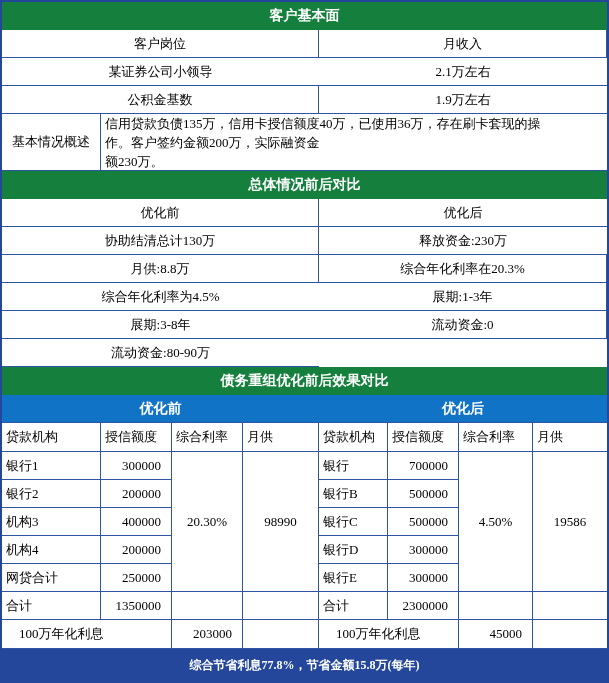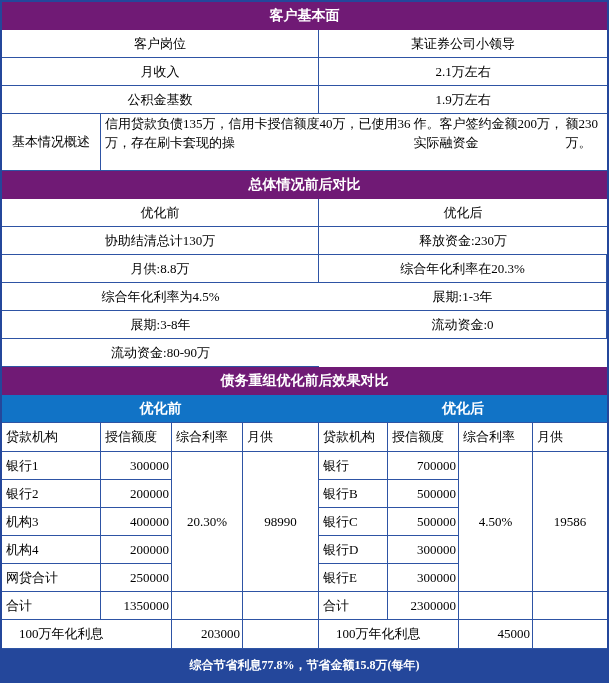--- a/index.html
+++ b/index.html
@@ -6,21 +6,21 @@
   body { background: #fff; font-family: "Liberation Serif", "DejaVu Serif", serif; }
   .sheet {
     width: 609px; height: 683px;
     border: 2px solid #24479B;
     background: #fff;
     color: #000;
     overflow: hidden;
   }
   .sec-header {
     height: 28px;
-    background: #701a75;
+    background: #15803d;
     color: #fff;
     font-weight: bold;
     font-size: 14px;
     display: flex; align-items: center; justify-content: center;
   }
   .grid { display: grid; }
   .g2 { grid-template-columns: 317px 288px; grid-auto-rows: 28px; }
   .gov { grid-template-columns: 99px 506px; grid-auto-rows: 57px; }
   .g8 {
     grid-template-columns: 99px 71px 71px 76px 69px 71px 74px 74px;
@@ -30,45 +30,45 @@
     border-right: 1px solid #2E54A4;
     border-bottom: 1px solid #2E54A4;
     font-size: 13px;
     display: flex; align-items: center;
     overflow: hidden;
     background: #fff;
   }
   .cell.last { border-right: 0; }
   .ac { justify-content: center; }
   .al { justify-content: flex-start; padding-left: 4px; }
-  .ar { justify-content: flex-end; padding-right: 2px; }
+  .ar { justify-content: flex-end; padding-right: 10px; }
   .blue-h {
     background: #1173C6; color: #fff; font-weight: bold; font-size: 14px;
     border-right: 0;
   }
   .span4 { grid-column: span 4; }
   .span2c { grid-column: span 2; padding-left: 17px; }
   .rspan5 { grid-row: span 5; }
-  .ov-val { flex-direction: row; align-items: flex-start; justify-content: center; line-height: 19px; }
+  .ov-val { flex-direction: column; align-items: flex-start; justify-content: center; line-height: 19px; }
   .footer {
     height: 32px;
     background: #24479B; color: #fff; font-weight: bold; font-size: 12px;
     display: flex; align-items: center; justify-content: center;
   }
 </style>
 </head>
 <body>
 
 <div class="sheet">
 
   <div class="sec-header">客户基本面</div>
   <div class="grid g2">
     <div class="cell ac">客户岗位</div>
+    <div class="cell ac">月收入</div>
     <div class="cell ac last">某证券公司小领导</div>
-    <div class="cell ac">月收入</div>
     <div class="cell ac last">2.1万左右</div>
     <div class="cell ac">公积金基数</div>
     <div class="cell ac last">1.9万左右</div>
   </div>
   <div class="grid gov">
     <div class="cell ac">基本情况概述</div>
     <div class="cell ov-val al last">
       <span>信用贷款负债135万，信用卡授信额度40万，已使用36万，存在刷卡套现的操</span>
       <span>作。客户签约金额200万，实际融资金</span>
       <span>额230万。</span>

